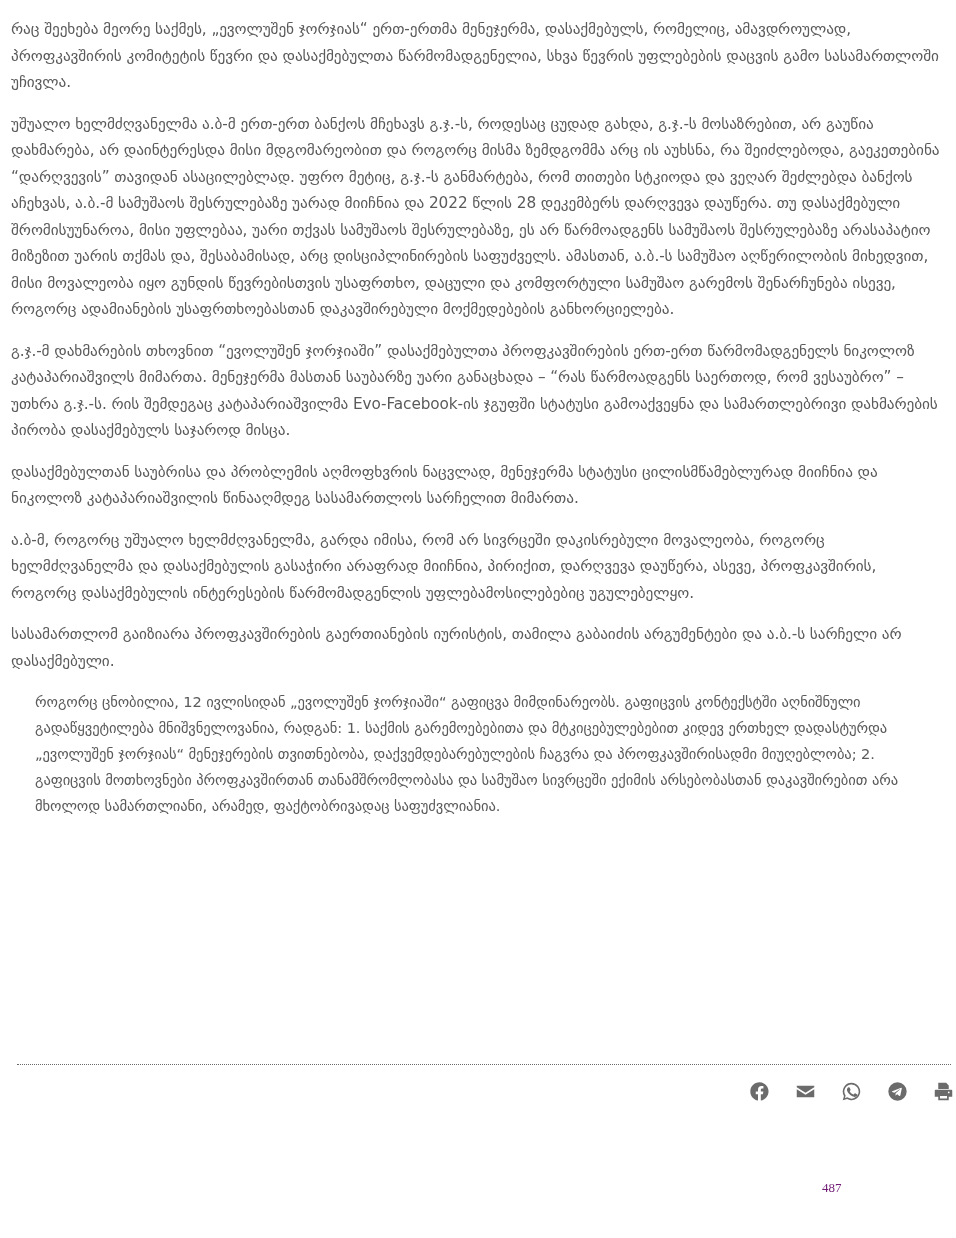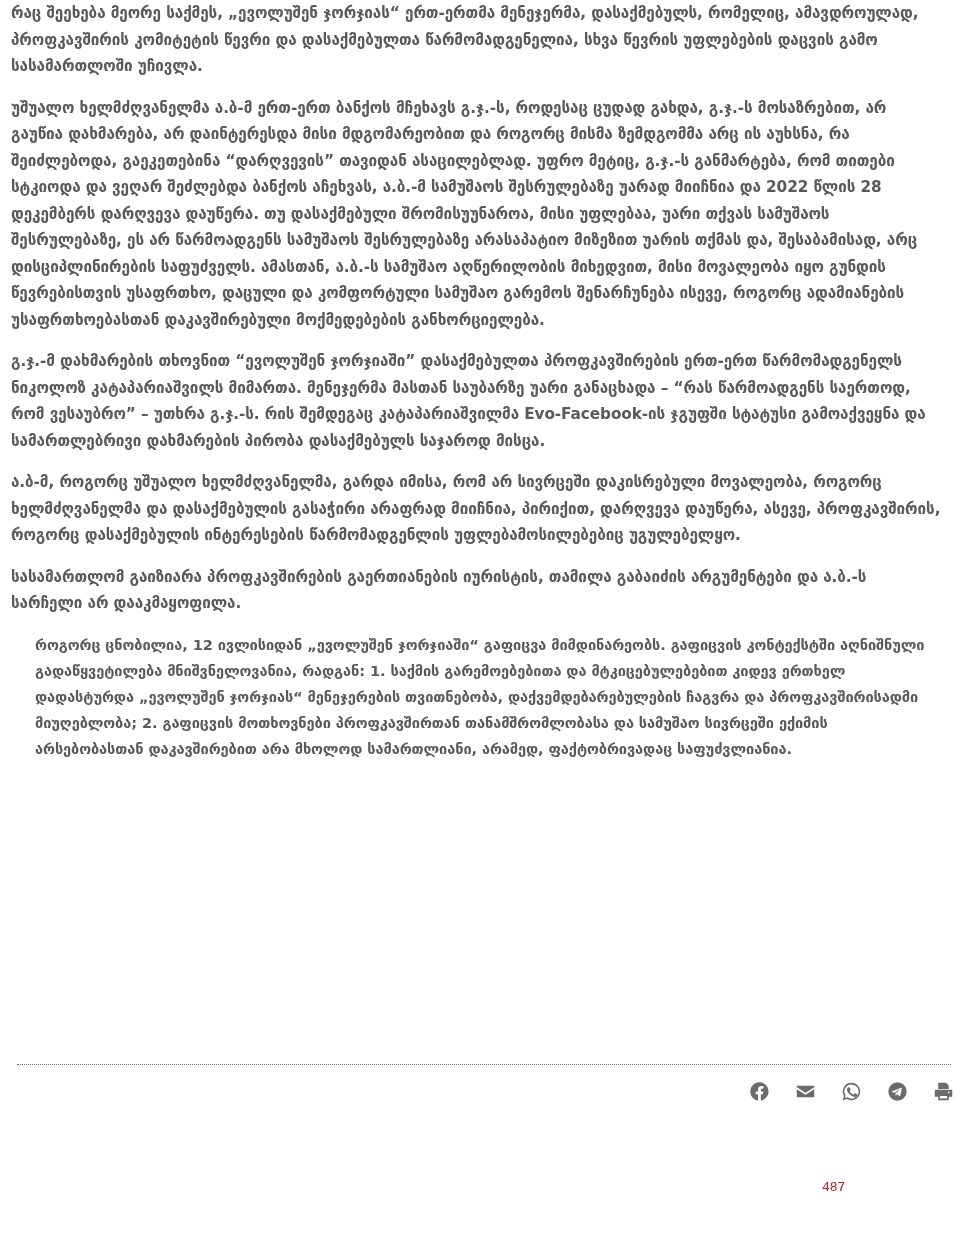--- a/index.html
+++ b/index.html
@@ -11,23 +11,22 @@
       width: 956px;
       height: 1238px;
       position: relative;
       overflow: hidden;
       font-family: "DejaVu Sans", sans-serif;
       color: #5a5a5a;
     }
     .article {
       position: absolute;
       left: 11px;
-      top: 0;
+      top: 16px;
       width: 930px;
-      font-weight: bold;
     }
     .para {
       font-size: 15.3px;
       line-height: 26.5px;
       margin: 0 0 15px 0;
       letter-spacing: -0.1px;
     }
     .para.note {
       margin-left: 24px;
       font-size: 14.6px;
@@ -60,34 +59,35 @@
     }
     .share-btn svg {
       width: 21px;
       height: 21px;
       fill: #6b6b6b;
     }
     .page-number {
       position: absolute;
       left: 822px;
       top: 1180px;
-      font-family: Liberation Mono, monospace;
+      font-family: Liberation Serif, serif;
       font-size: 13px;
-      color: #b91c1c;
+      color: #701a75;
     }
   </style>
 </head>
 <body>
 
 <div class="article">
   <p class="para">რაც შეეხება მეორე საქმეს, „ევოლუშენ ჯორჯიას“ ერთ-ერთმა მენეჯერმა, დასაქმებულს, რომელიც, ამავდროულად, პროფკავშირის კომიტეტის წევრი და დასაქმებულთა წარმომადგენელია, სხვა წევრის უფლებების დაცვის გამო სასამართლოში უჩივლა.</p>
   <p class="para">უშუალო ხელმძღვანელმა ა.ბ-მ ერთ-ერთ ბანქოს მჩეხავს გ.ჯ.-ს, როდესაც ცუდად გახდა, გ.ჯ.-ს მოსაზრებით, არ გაუწია დახმარება, არ დაინტერესდა მისი მდგომარეობით და როგორც მისმა ზემდგომმა არც ის აუხსნა, რა შეიძლებოდა, გაეკეთებინა “დარღვევის” თავიდან ასაცილებლად. უფრო მეტიც, გ.ჯ.-ს განმარტება, რომ თითები სტკიოდა და ვეღარ შეძლებდა ბანქოს აჩეხვას, ა.ბ.-მ სამუშაოს შესრულებაზე უარად მიიჩნია და 2022 წლის 28 დეკემბერს  დარღვევა დაუწერა. თუ დასაქმებული შრომისუუნაროა, მისი უფლებაა, უარი თქვას სამუშაოს შესრულებაზე, ეს არ წარმოადგენს სამუშაოს შესრულებაზე არასაპატიო მიზეზით უარის თქმას და, შესაბამისად, არც დისციპლინირების საფუძველს. ამასთან, ა.ბ.-ს სამუშაო აღწერილობის მიხედვით, მისი მოვალეობა იყო გუნდის წევრებისთვის უსაფრთხო, დაცული და კომფორტული სამუშაო გარემოს შენარჩუნება ისევე, როგორც ადამიანების უსაფრთხოებასთან დაკავშირებული მოქმედებების განხორციელება.</p>
   <p class="para">გ.ჯ.-მ დახმარების თხოვნით “ევოლუშენ ჯორჯიაში” დასაქმებულთა პროფკავშირების ერთ-ერთ წარმომადგენელს ნიკოლოზ კატაპარიაშვილს მიმართა. მენეჯერმა მასთან საუბარზე უარი განაცხადა – “რას წარმოადგენს საერთოდ, რომ ვესაუბრო” – უთხრა გ.ჯ.-ს. რის შემდეგაც  კატაპარიაშვილმა Evo-Facebook-ის ჯგუფში სტატუსი გამოაქვეყნა და სამართლებრივი დახმარების პირობა დასაქმებულს საჯაროდ მისცა.</p>
+  <p class="para">დასაქმებულთან საუბრისა და პრობლემის აღმოფხვრის ნაცვლად, მენეჯერმა სტატუსი ცილისმწამებლურად მიიჩნია და ნიკოლოზ კატაპარიაშვილის წინააღმდეგ სასამართლოს სარჩელით მიმართა.</p>
   <p class="para">ა.ბ-მ, როგორც უშუალო ხელმძღვანელმა, გარდა იმისა, რომ არ სივრცეში დაკისრებული მოვალეობა, როგორც ხელმძღვანელმა და დასაქმებულის გასაჭირი არაფრად მიიჩნია, პირიქით, დარღვევა დაუწერა, ასევე, პროფკავშირის, როგორც დასაქმებულის ინტერესების წარმომადგენლის უფლებამოსილებებიც უგულებელყო.</p>
-  <p class="para">სასამართლომ გაიზიარა პროფკავშირების გაერთიანების იურისტის, თამილა გაბაიძის არგუმენტები და ა.ბ.-ს სარჩელი არ დააკმაყოფილა.</p>
+  <p class="para">სასამართლომ გაიზიარა პროფკავშირების გაერთიანების იურისტის, თამილა გაბაიძის არგუმენტები და ა.ბ.-ს სარჩელი არ დასაქმებული.</p>
   <p class="para note">როგორც ცნობილია, 12 ივლისიდან „ევოლუშენ ჯორჯიაში“ გაფიცვა მიმდინარეობს. გაფიცვის კონტექსტში აღნიშნული გადაწყვეტილება მნიშვნელოვანია, რადგან: 1. საქმის გარემოებებითა და მტკიცებულებებით კიდევ ერთხელ დადასტურდა „ევოლუშენ ჯორჯიას“ მენეჯერების თვითნებობა, დაქვემდებარებულების ჩაგვრა და პროფკავშირისადმი მიუღებლობა; 2. გაფიცვის მოთხოვნები პროფკავშირთან თანამშრომლობასა და სამუშაო სივრცეში ექიმის არსებობასთან დაკავშირებით არა მხოლოდ სამართლიანი, არამედ, ფაქტობრივადაც საფუძვლიანია.</p>
 </div>
 
 <div class="divider"></div>
 
 <div class="share-bar">
   <div class="share-btn">
     <svg viewBox="0 0 24 24">
       <path d="M12 1.5C6.2 1.5 1.5 6.2 1.5 12c0 5.2 3.8 9.6 8.8 10.4v-7.4H7.7V12h2.6V9.8c0-2.6 1.5-4 3.9-4 1.1 0 2.3.2 2.3.2v2.5h-1.3c-1.3 0-1.7.8-1.7 1.6V12h2.9l-.5 3h-2.4v7.4c5-.8 8.8-5.2 8.8-10.4C22.5 6.2 17.8 1.5 12 1.5z"></path>
     </svg>

